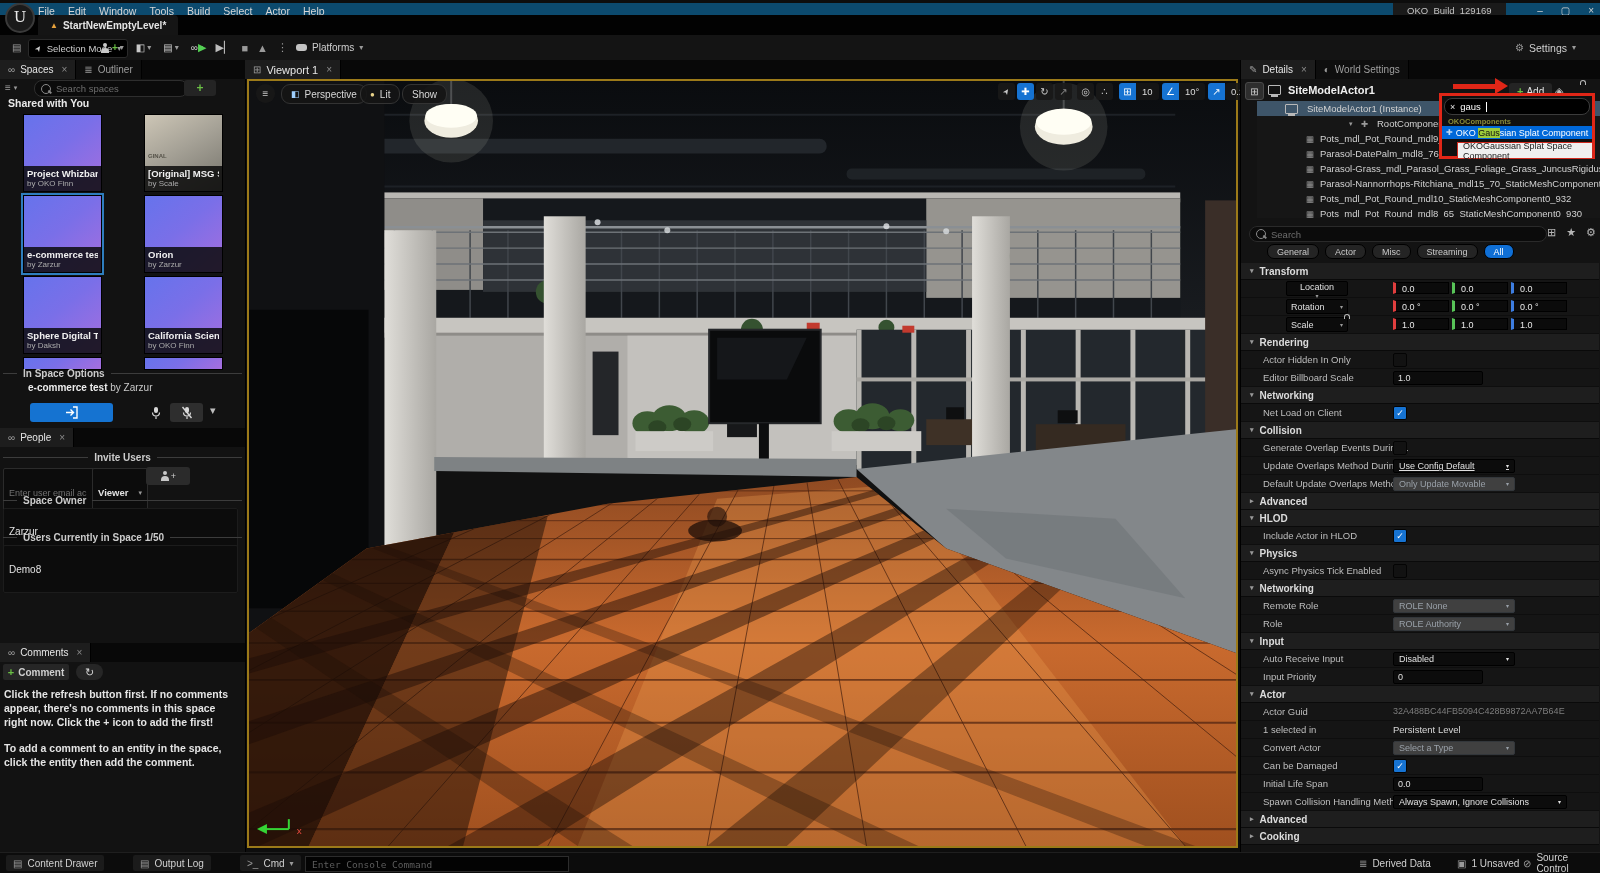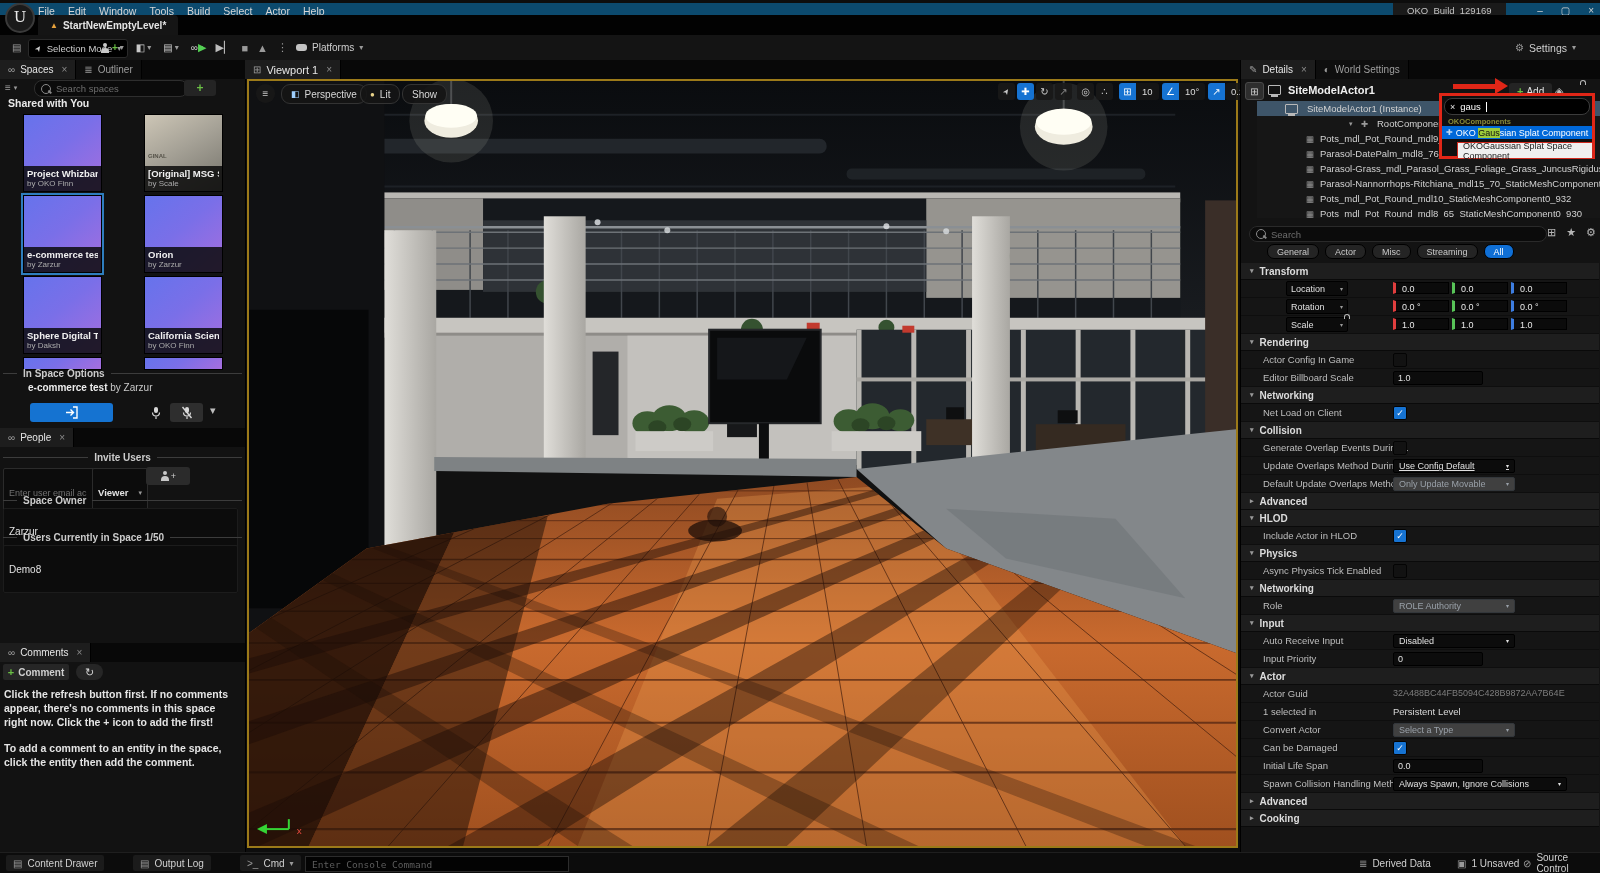--- a/index.html
+++ b/index.html
@@ -641,21 +641,21 @@
         <div class="fpill" style="">Streaming</div>
         <div class="fpill on" style="">All</div>
       </div>
 
     <div class="abs" id="props" style="left:0;top:203px;width:358px">
         <div class="sechdr" style="">
           <div style="font-size: 7px; color: rgb(154, 154, 154);">▾</div>
           <div style="">Transform</div>
         </div>
         <div class="prow" style="">
-          <div style="position: absolute; left: 45px; top: 1px; width: 52px; height: 13px; background: rgb(12, 12, 12); border: 1px solid rgb(0, 0, 0); border-radius: 2px; font-size: 9px; color: rgb(224, 224, 224); display: flex; align-items: center; justify-content: space-between; padding: 0px 4px;">
+          <div style="position: absolute; left: 45px; top: 1px; width: 52px; height: 13px; background: rgb(12, 12, 12); border: 1px solid rgb(0, 0, 0); border-radius: 2px; font-size: 9px; color: rgb(224, 224, 224); display: flex; align-items: center; justify-content: space-between; padding: 0px 4px; flex-direction: column;">
             <div style="">Location</div>
             <div style="font-size: 6px; color: rgb(154, 154, 154);">▾</div>
           </div>
           <div class="tval" style="left: 152px; border-left: 3px solid rgb(224, 62, 62); position: absolute;">0.0</div>
           <div class="tval" style="left: 211px; border-left: 3px solid rgb(88, 196, 88); position: absolute;">0.0</div>
           <div class="tval" style="left: 270px; border-left: 3px solid rgb(61, 125, 224); position: absolute;">0.0</div>
         </div>
         <div class="prow" style="">
           <div style="position: absolute; left: 45px; top: 1px; width: 52px; height: 13px; background: rgb(12, 12, 12); border: 1px solid rgb(0, 0, 0); border-radius: 2px; font-size: 9px; color: rgb(224, 224, 224); display: flex; align-items: center; justify-content: space-between; padding: 0px 4px;">
             <div style="">Rotation</div>
@@ -673,21 +673,21 @@
           <div style="position: absolute; left: 102px; top: 2px;"><span class="lock"></span></div>
           <div class="tval" style="left: 152px; border-left: 3px solid rgb(224, 62, 62); position: absolute;">1.0</div>
           <div class="tval" style="left: 211px; border-left: 3px solid rgb(88, 196, 88); position: absolute;">1.0</div>
           <div class="tval" style="left: 270px; border-left: 3px solid rgb(61, 125, 224); position: absolute;">1.0</div>
         </div>
         <div class="sechdr" style="">
           <div style="font-size: 7px; color: rgb(154, 154, 154);">▾</div>
           <div style="">Rendering</div>
         </div>
         <div class="prow" style="">
-          <div class="plabel" style="">Actor Config In Game</div>
+          <div class="plabel" style="">Actor Hidden In Only</div>
           <div class="cb" style=""></div>
         </div>
         <div class="prow" style="">
           <div class="plabel" style="">Editor Billboard Scale</div>
           <div class="nfield" style="">1.0</div>
         </div>
         <div class="sechdr" style="">
           <div style="font-size: 7px; color: rgb(154, 154, 154);">▾</div>
           <div style="">Networking</div>
         </div>
@@ -733,20 +733,27 @@
           <div style="font-size: 7px; color: rgb(154, 154, 154);">▾</div>
           <div style="">Physics</div>
         </div>
         <div class="prow" style="">
           <div class="plabel" style="">Async Physics Tick Enabled</div>
           <div class="cb" style=""></div>
         </div>
         <div class="sechdr" style="">
           <div style="font-size: 7px; color: rgb(154, 154, 154);">▾</div>
           <div style="">Networking</div>
+        </div>
+        <div class="prow" style="">
+          <div class="plabel" style="">Remote Role</div>
+          <div class="ddc dis" style="width: 110px;">
+            <div style="white-space: nowrap; overflow: hidden;">ROLE None</div>
+            <div style="font-size: 6px;">▾</div>
+          </div>
         </div>
         <div class="prow" style="">
           <div class="plabel" style="">Role</div>
           <div class="ddc dis" style="width: 110px;">
             <div style="white-space: nowrap; overflow: hidden;">ROLE Authority</div>
             <div style="font-size: 6px;">▾</div>
           </div>
         </div>
         <div class="sechdr" style="">
           <div style="font-size: 7px; color: rgb(154, 154, 154);">▾</div>

